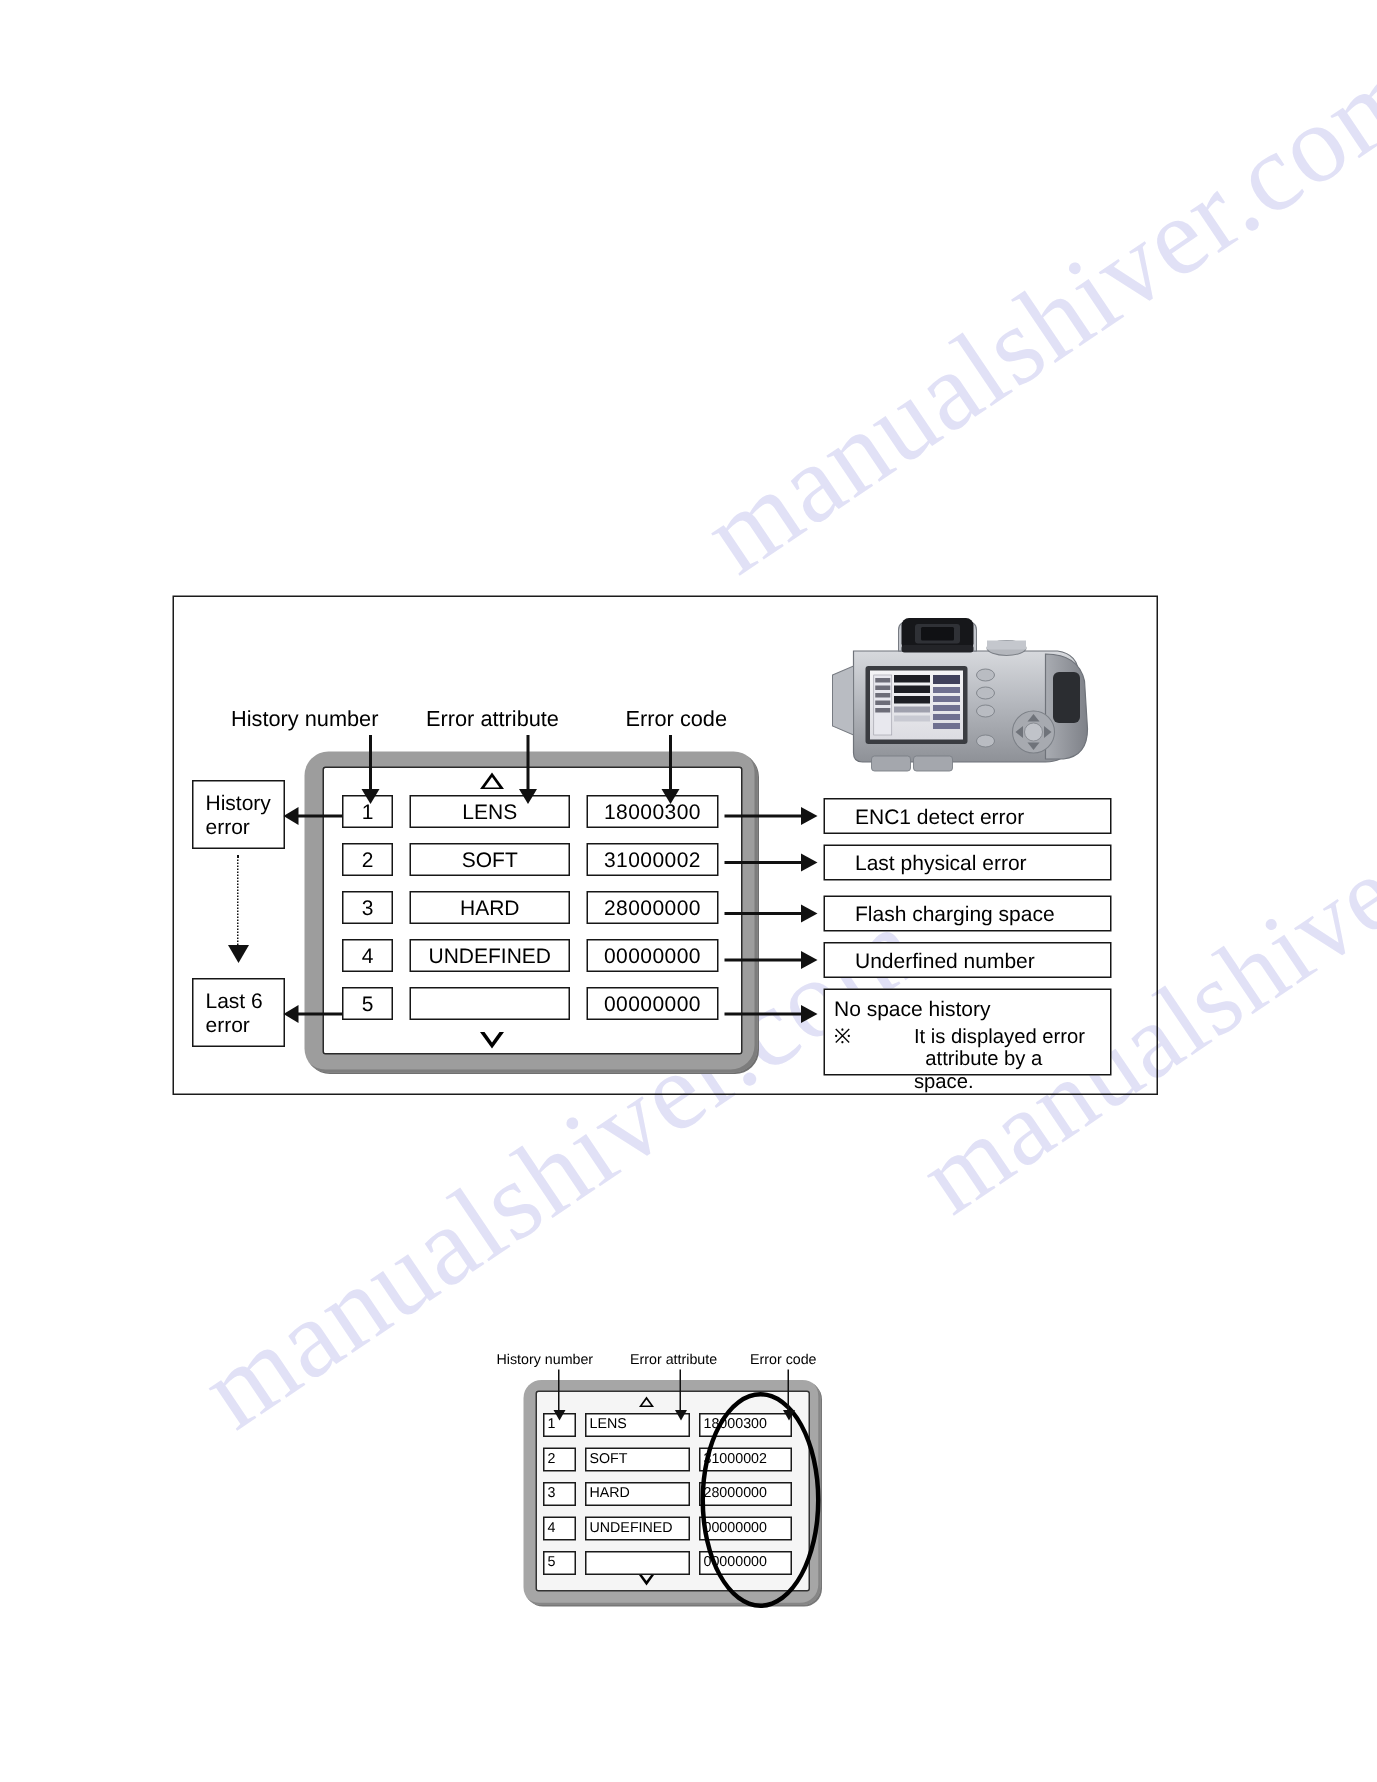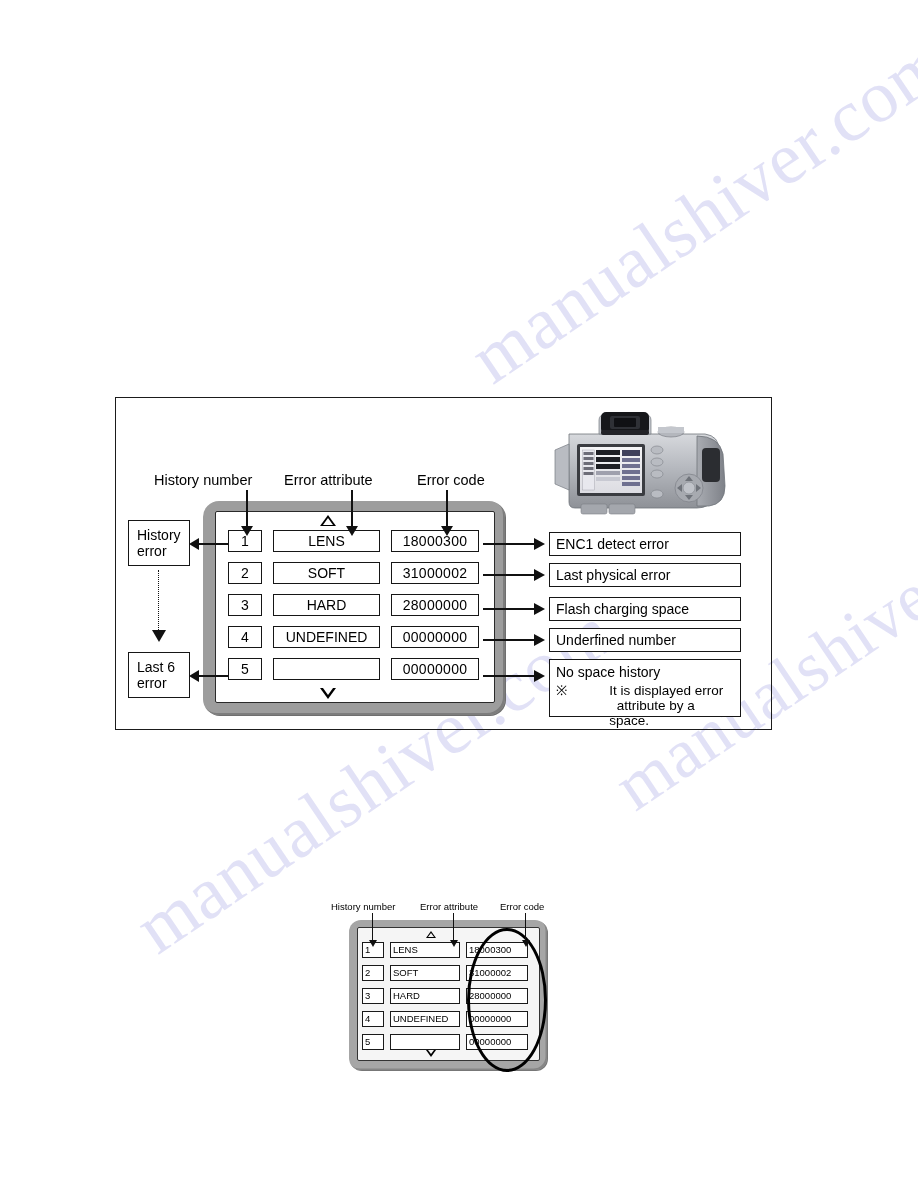--- a/index.html
+++ b/index.html
@@ -230,21 +230,21 @@
 
   
   .err-box {
     position: absolute;
     left: 549px;
     border: 1.5px solid #161616;
     background: #fff;
     font-size: 14px;
     box-sizing: border-box;
     z-index: 6;
-    padding-left: 6px;
+    padding-left: 20px;
   }
   .err-box.single {
     width: 192px;
     height: 24px;
     line-height: 22px;
   }
   .err-1 { top: 532px; }
   .err-2 { top: 563px; }
   .err-3 { top: 597px; }
   .err-4 { top: 628px; }

